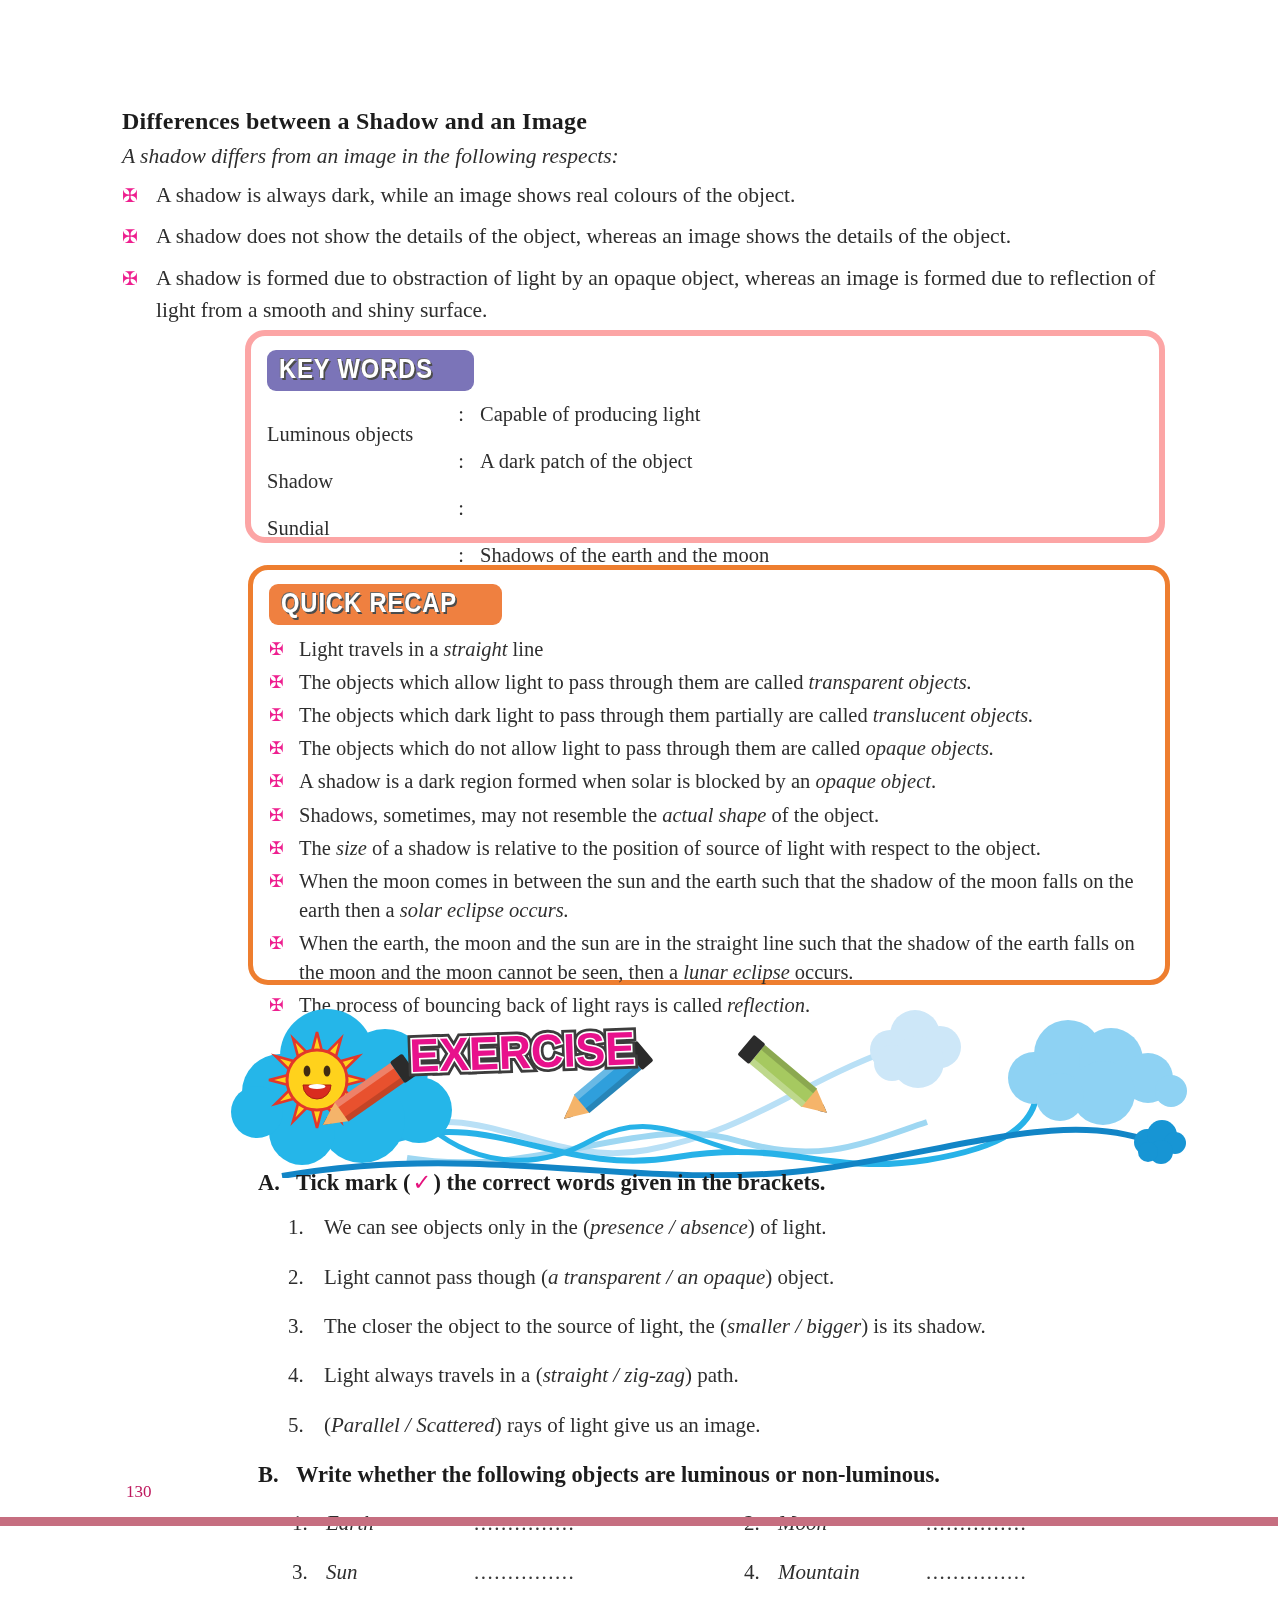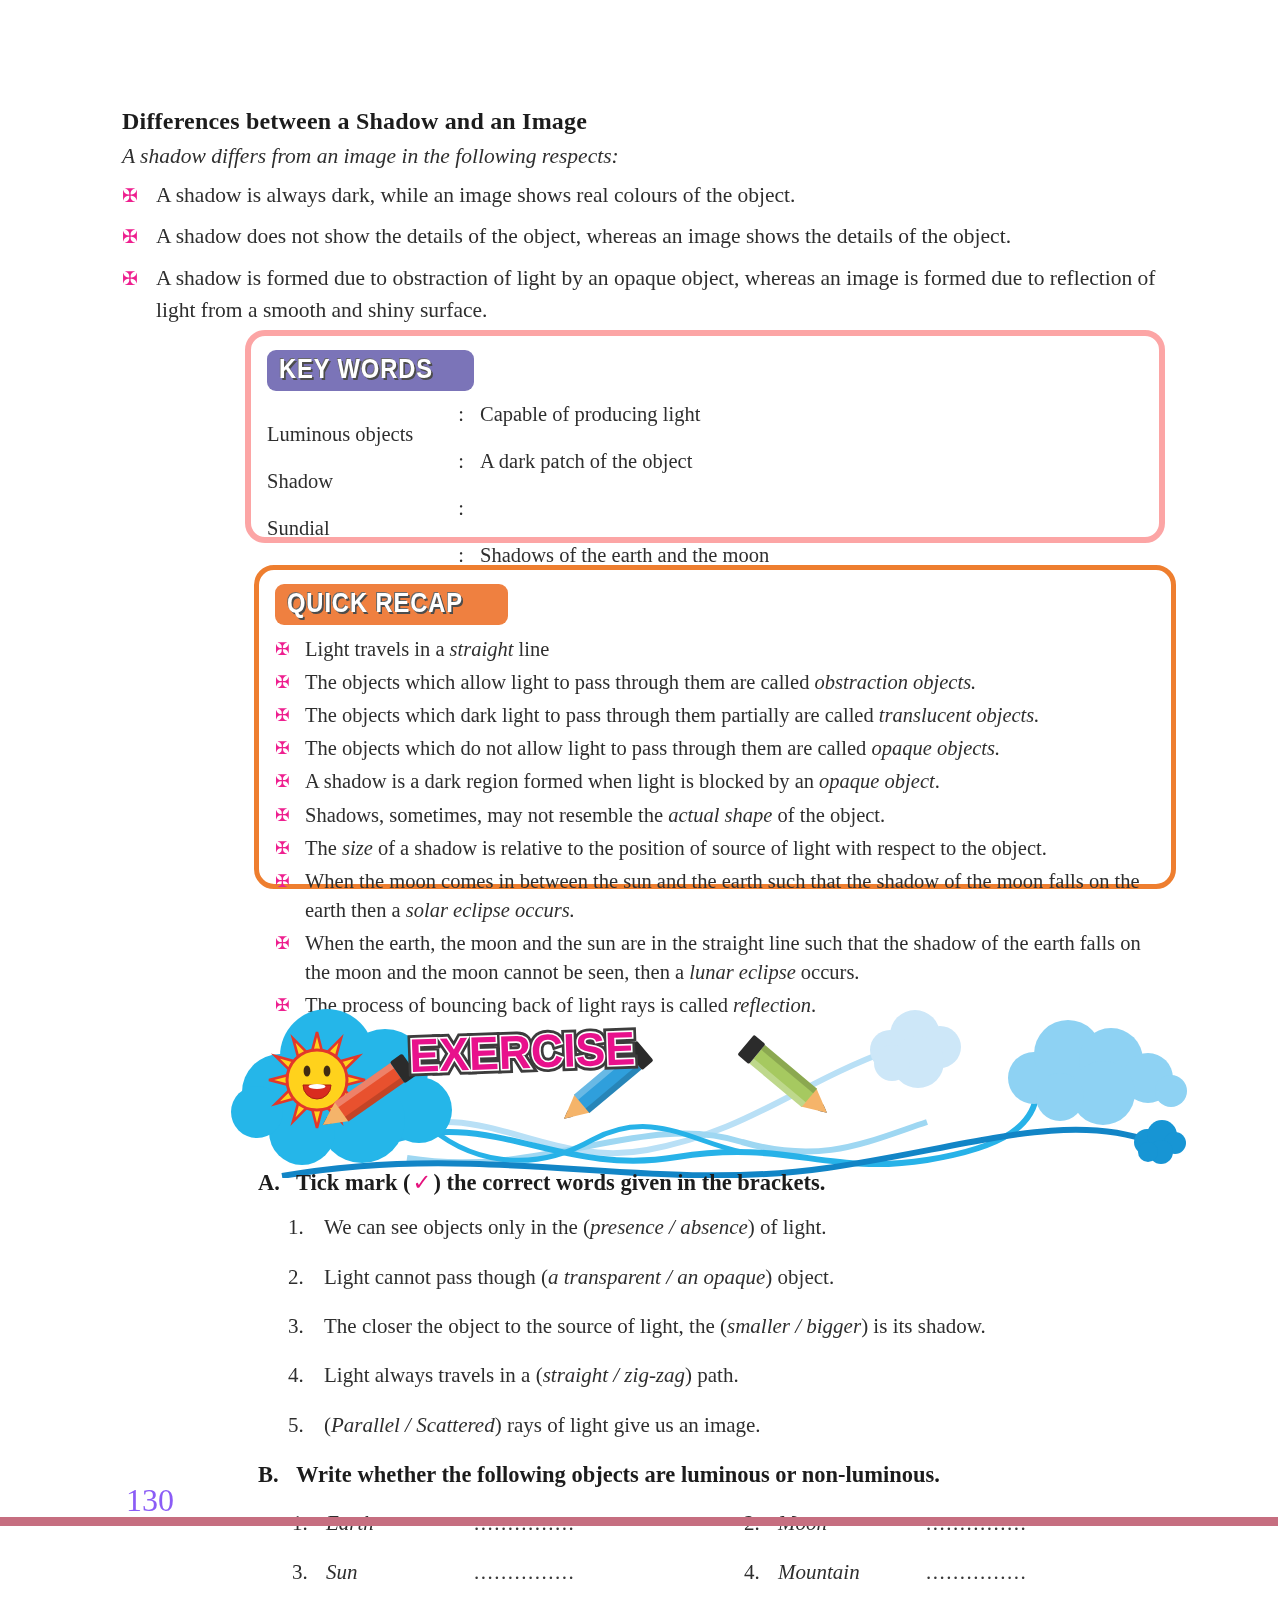--- a/index.html
+++ b/index.html
@@ -10,21 +10,21 @@
   .intro{position:absolute;left:122px;top:108px;width:1040px;}
   .intro h1{font-size:24px;margin:0 0 9px 0;color:#1c1c1c;letter-spacing:.2px;}
   .intro .lead{font-size:21.5px;margin:0 0 10px 0;font-style:italic;}
   .bullet-row{display:flex;align-items:flex-start;margin-bottom:9px;font-size:21.5px;line-height:1.5;}
   .cross{flex:0 0 34px;color:#ee1f8f;font-family:"DejaVu Sans",sans-serif;font-size:19px;line-height:1.7;}
   .bullet-text{flex:1;}
 
   
   .rbox{position:absolute;background:#fff;border-radius:20px;box-sizing:border-box;}
   #keywords-box{left:245px;top:330px;width:920px;height:213px;border:6px solid #fca5a5;padding:14px 18px 10px 16px;}
-  #recap-box{left:254px;top:565px;width:922px;height:324px;border:5px solid #ee7e2f;padding:14px 16px 8px 16px;}
+  #recap-box{left:248px;top:565px;width:922px;height:420px;border:5px solid #ee7e2f;padding:14px 16px 8px 16px;}
 
   .badge{display:inline-block;border-radius:9px;padding:3px 14px 6px 12px;margin-bottom:10px;}
   .badge-purple{background:#7b74b8;}
   .badge-orange{background:#ef8040;}
   .badge-text{display:inline-block;font-family:"Liberation Sans",sans-serif;font-weight:bold;
               font-size:28px;color:#ffffff;letter-spacing:1px;transform:scaleX(.85);transform-origin:left center;
               text-shadow:2px 2px 0 #4c4c4c, -1px -1px 0 #6a6a6a;white-space:nowrap;}
 
   .kw-row{display:flex;font-size:20.5px;line-height:1.31;}
   .kw-term{flex:0 0 175px;margin-top:20px;}
@@ -52,21 +52,21 @@
   .exa-item{display:flex;font-size:21px;line-height:1.35;margin-bottom:21px;}
   .exa-num{flex:0 0 36px;}
   #exb-heading{margin-top:6px;}
   .exb-grid{display:grid;grid-template-columns:452px 452px;row-gap:24px;margin:22px 0 0 34px;}
   .exb-cell{display:flex;font-size:21px;}
   .exb-num{flex:0 0 34px;}
   .exb-label{flex:0 0 148px;font-style:italic;}
   .exb-dots{letter-spacing:1.5px;color:#3a3a3a;}
 
   
-  .page-number{position:absolute;left:126px;top:1482px;font-size:32px;color:#8b5cf6;}
+  .page-number{position:absolute;left:126px;top:1482px;font-size:17px;color:#be185d;}
   .footer-rule{position:absolute;left:0;top:1517px;width:1278px;height:9px;background:#c66e80;}
   i{font-style:italic;}
 </style>
 </head>
 <body>
 
 <div class="page">
 
   <div class="intro">
     <h1>Differences between a Shadow and an Image</h1>
@@ -123,33 +123,33 @@
     <div class="badge badge-orange">
       <span class="badge-text">QUICK RECAP</span>
     </div>
     <div id="recap-list">
         <div class="recap-row">
           <span class="cross" style="color: rgb(238, 31, 143);">✠</span>
           <span class="bullet-text"><span>Light travels in a </span><i>straight</i><span> line</span></span>
         </div>
         <div class="recap-row">
           <span class="cross" style="color: rgb(238, 31, 143);">✠</span>
-          <span class="bullet-text"><span>The objects which allow light to pass through them are called </span><i>obstraction objects.</i></span>
+          <span class="bullet-text"><span>The objects which allow light to pass through them are called </span><i>transparent objects.</i></span>
         </div>
         <div class="recap-row">
           <span class="cross" style="color: rgb(238, 31, 143);">✠</span>
           <span class="bullet-text"><span>The objects which dark light to pass through them partially are called </span><i>translucent objects.</i></span>
         </div>
         <div class="recap-row">
           <span class="cross" style="color: rgb(238, 31, 143);">✠</span>
           <span class="bullet-text"><span>The objects which do not allow light to pass through them are called </span><i>opaque objects.</i></span>
         </div>
         <div class="recap-row">
           <span class="cross" style="color: rgb(238, 31, 143);">✠</span>
-          <span class="bullet-text"><span>A shadow is a dark region formed  when light is blocked by an </span><i>opaque object</i><span>.</span></span>
+          <span class="bullet-text"><span>A shadow is a dark region formed  when solar is blocked by an </span><i>opaque object</i><span>.</span></span>
         </div>
         <div class="recap-row">
           <span class="cross" style="color: rgb(238, 31, 143);">✠</span>
           <span class="bullet-text"><span>Shadows, sometimes, may not resemble the </span><i>actual shape</i><span>  of the object.</span></span>
         </div>
         <div class="recap-row">
           <span class="cross" style="color: rgb(238, 31, 143);">✠</span>
           <span class="bullet-text"><span>The </span><i>size</i><span> of a shadow is relative to the position of source of light with respect to the object.</span></span>
         </div>
         <div class="recap-row">

